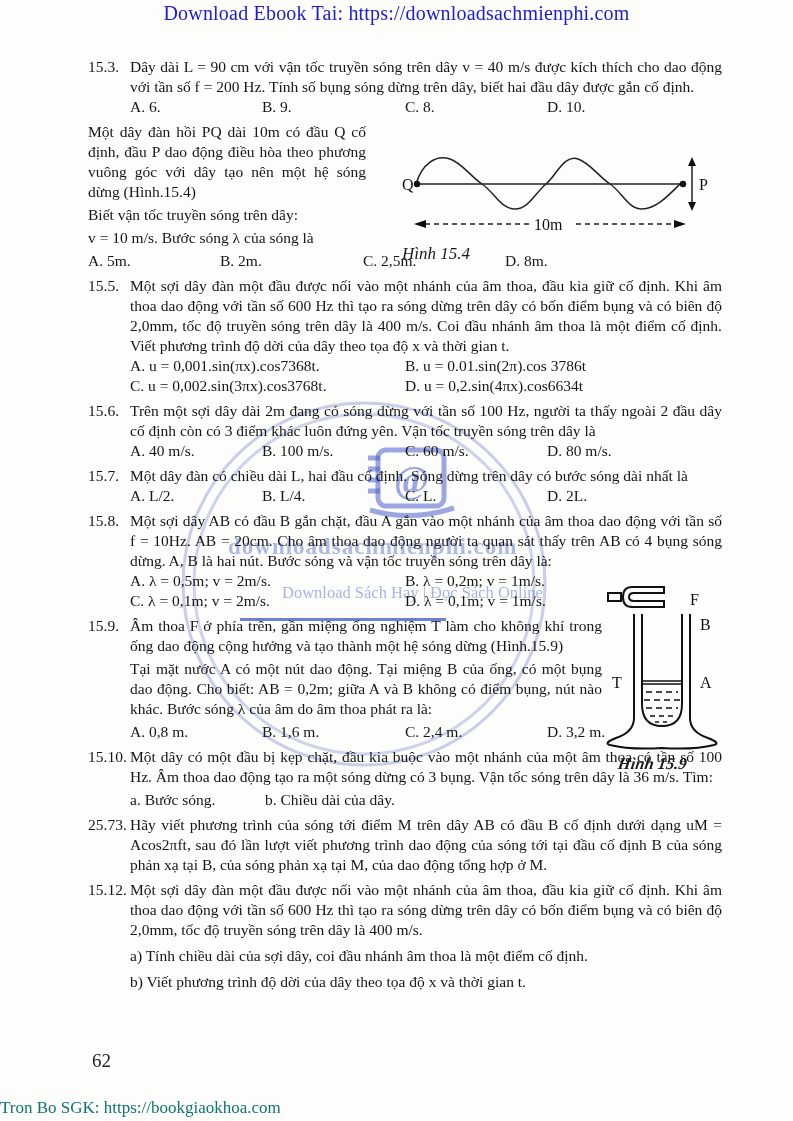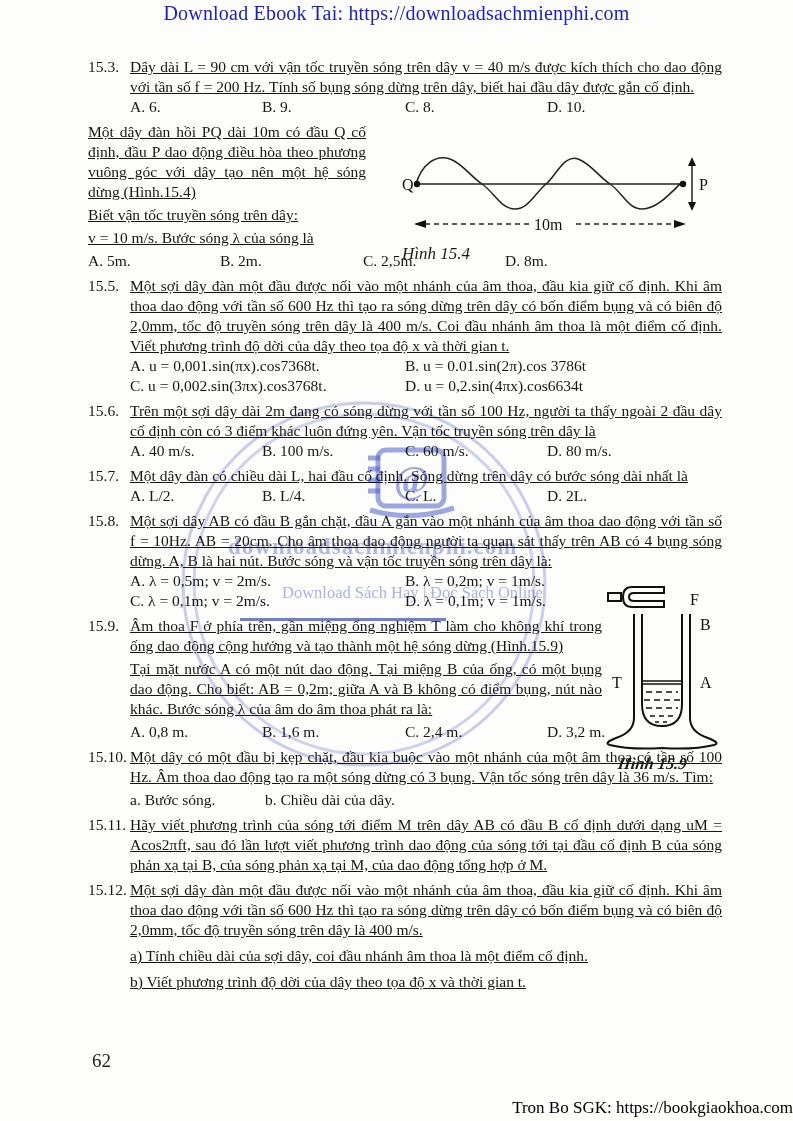--- a/index.html
+++ b/index.html
@@ -3,21 +3,21 @@
 <meta charset="utf-8">
 <style>
   html,body{margin:0;padding:0;background:#e8e8e8;}
   .page{position:relative;width:793px;height:1121px;background:#fdfdfb;overflow:hidden;
         font-family:"Liberation Serif",serif;color:#161616;}
   .header{position:absolute;top:2px;left:0;width:100%;text-align:center;
           font-size:20px;letter-spacing:.2px;color:#1c1cd2;}
   .content{position:absolute;left:88px;top:57px;width:634px;}
   .prob{display:flex;margin-bottom:5px;}
   .pnum{flex:0 0 42px;font-weight:normal;font-size:15.5px;line-height:20px;}
-  .pbody{flex:1;min-width:0;text-decoration:underline;}
+  .pbody{flex:1;min-width:0;}
   .ptext{margin:0;font-size:15.5px;line-height:20px;text-align:justify;}
   .gap{margin-top:3px;}
   .narrow{width:278px;}
   .mid{width:472px;}
   .optrow{position:relative;height:20px;font-size:15.5px;line-height:20px;}
   .opt{position:absolute;top:0;white-space:nowrap;}
   .c0{left:0}.c1{left:132px}.c2{left:275px}.c3{left:417px}
   .s0{left:0}.s1{left:135px}
   
   .fig154{position:absolute;left:402px;top:148px;width:310px;}
@@ -28,22 +28,22 @@
   .fig159 .figcap{margin-left:20px;margin-top:0;font-size:16.5px;font-weight:bold;transform:skewX(-8deg);}
   
   .wm{position:absolute;pointer-events:none;}
   .wm-ring{left:178px;top:398px;}
   .wm-book{left:358px;top:444px;}
   .wm-site{left:228px;top:534px;font-size:23px;letter-spacing:1px;color:rgba(100,116,205,.5);
            font-weight:bold;}
   .wm-tag{left:282px;top:583px;font-size:16.5px;color:rgba(100,116,205,.55);}
   .wm-line{left:240px;top:618px;width:206px;height:3px;background:rgba(86,104,207,.85);}
   .pagenum{position:absolute;left:92px;top:1050px;font-size:19px;color:#222;}
-  .footer{position:absolute;top:1098px;left:0;width:100%;text-align:right;
-          font-size:17px;color:#000000;}
+  .footer{position:absolute;top:1098px;left:0;width:100%;text-align:left;
+          font-size:17px;color:#0f766e;}
   svg text{font-family:"Liberation Serif",serif;}
 </style>
 </head>
 <body>
 
 <div class="page">
 
   <div class="header">Download Ebook Tai: https://downloadsachmienphi.com</div>
 
   <svg class="wm wm-ring" width="372" height="372">
@@ -169,21 +169,21 @@
       <div class="pbody">
         <p class="ptext">Một dây có một đầu bị kẹp chặt, đầu kia buộc vào một nhánh của một âm thoa có tần số 100 Hz. Âm thoa dao động tạo ra một sóng dừng có 3 bụng. Vận tốc sóng trên dây là 36 m/s. Tìm:</p>
         <div class="optrow gap">
           <span class="opt s0">a. Bước sóng.</span>
           <span class="opt s1">b. Chiều dài của dây.</span>
         </div>
       </div>
     </div>
 
     <div class="prob">
-      <span class="pnum">15.11.</span>
+      <span class="pnum">25.73.</span>
       <div class="pbody">
         <p class="ptext">Hãy viết phương trình của sóng tới điểm M trên dây AB có đầu B cố định dưới dạng uM = Acos2πft, sau đó lần lượt viết phương trình dao động của sóng tới tại đầu cố định B của sóng phản xạ tại B, của sóng phản xạ tại M, của dao động tổng hợp ở M.</p>
       </div>
     </div>
 
     <div class="prob">
       <span class="pnum">15.12.</span>
       <div class="pbody">
         <p class="ptext">Một sợi dây đàn một đầu được nối vào một nhánh của âm thoa, đầu kia giữ cố định. Khi âm thoa dao động với tần số 600 Hz thì tạo ra sóng dừng trên dây có bốn điểm bụng và có biên độ 2,0mm, tốc độ truyền sóng trên dây là 400 m/s.</p>
         <p class="ptext" style="margin-top:6px">a) Tính chiều dài của sợi dây, coi đầu nhánh âm thoa là một điểm cố định.</p>

